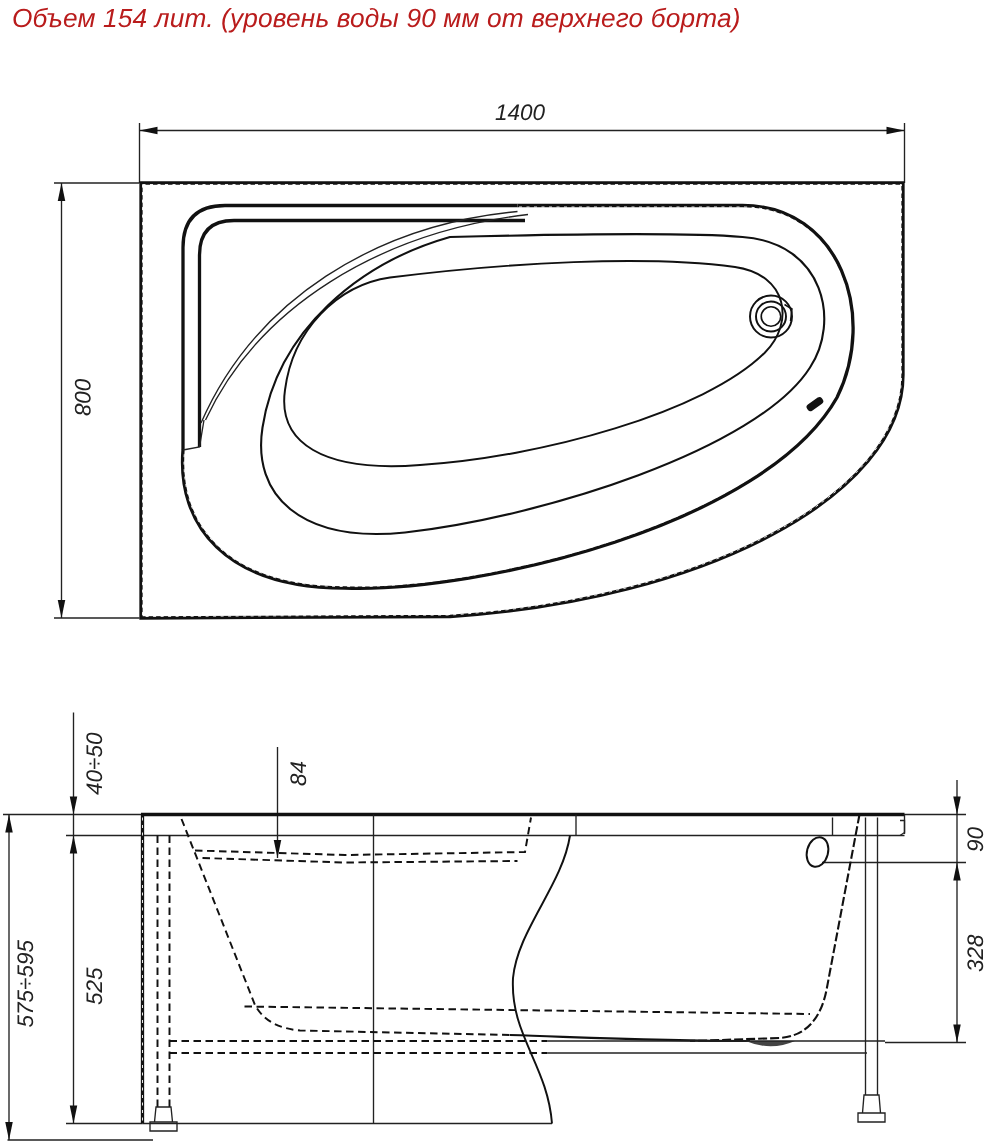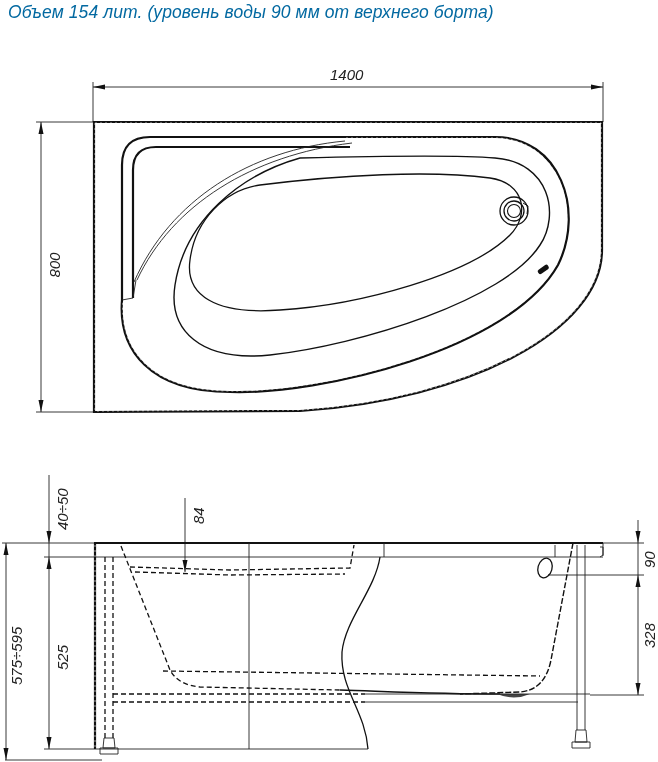--- a/index.html
+++ b/index.html
@@ -1,20 +1,20 @@
 <!DOCTYPE html>
 <html><head>
 <meta charset="utf-8">
 <style>
   html, body { margin: 0; padding: 0; background: #ffffff; }
   body { width: 658px; height: 762px; position: relative; overflow: hidden; }
   .caption {
     position: absolute; left: 8px; top: 2px;
     font-family: "Liberation Sans", sans-serif;
-    font-style: italic; font-size: 17.5px; color: #0369a1;
+    font-style: italic; font-size: 17.5px; color: #b91c1c;
     white-space: nowrap; letter-spacing: 0.1px;
   }
   svg { position: absolute; left: 0; top: 0; }
   .dim-text {
     font-family: "Liberation Sans", sans-serif;
     font-style: italic; font-size: 15px; fill: #222;
   }
   .ln { stroke: #111; fill: none; }
   .thin { stroke: #222; stroke-width: 0.9; fill: none; }
   .thick { stroke: #111; stroke-width: 2.2; fill: none; }

